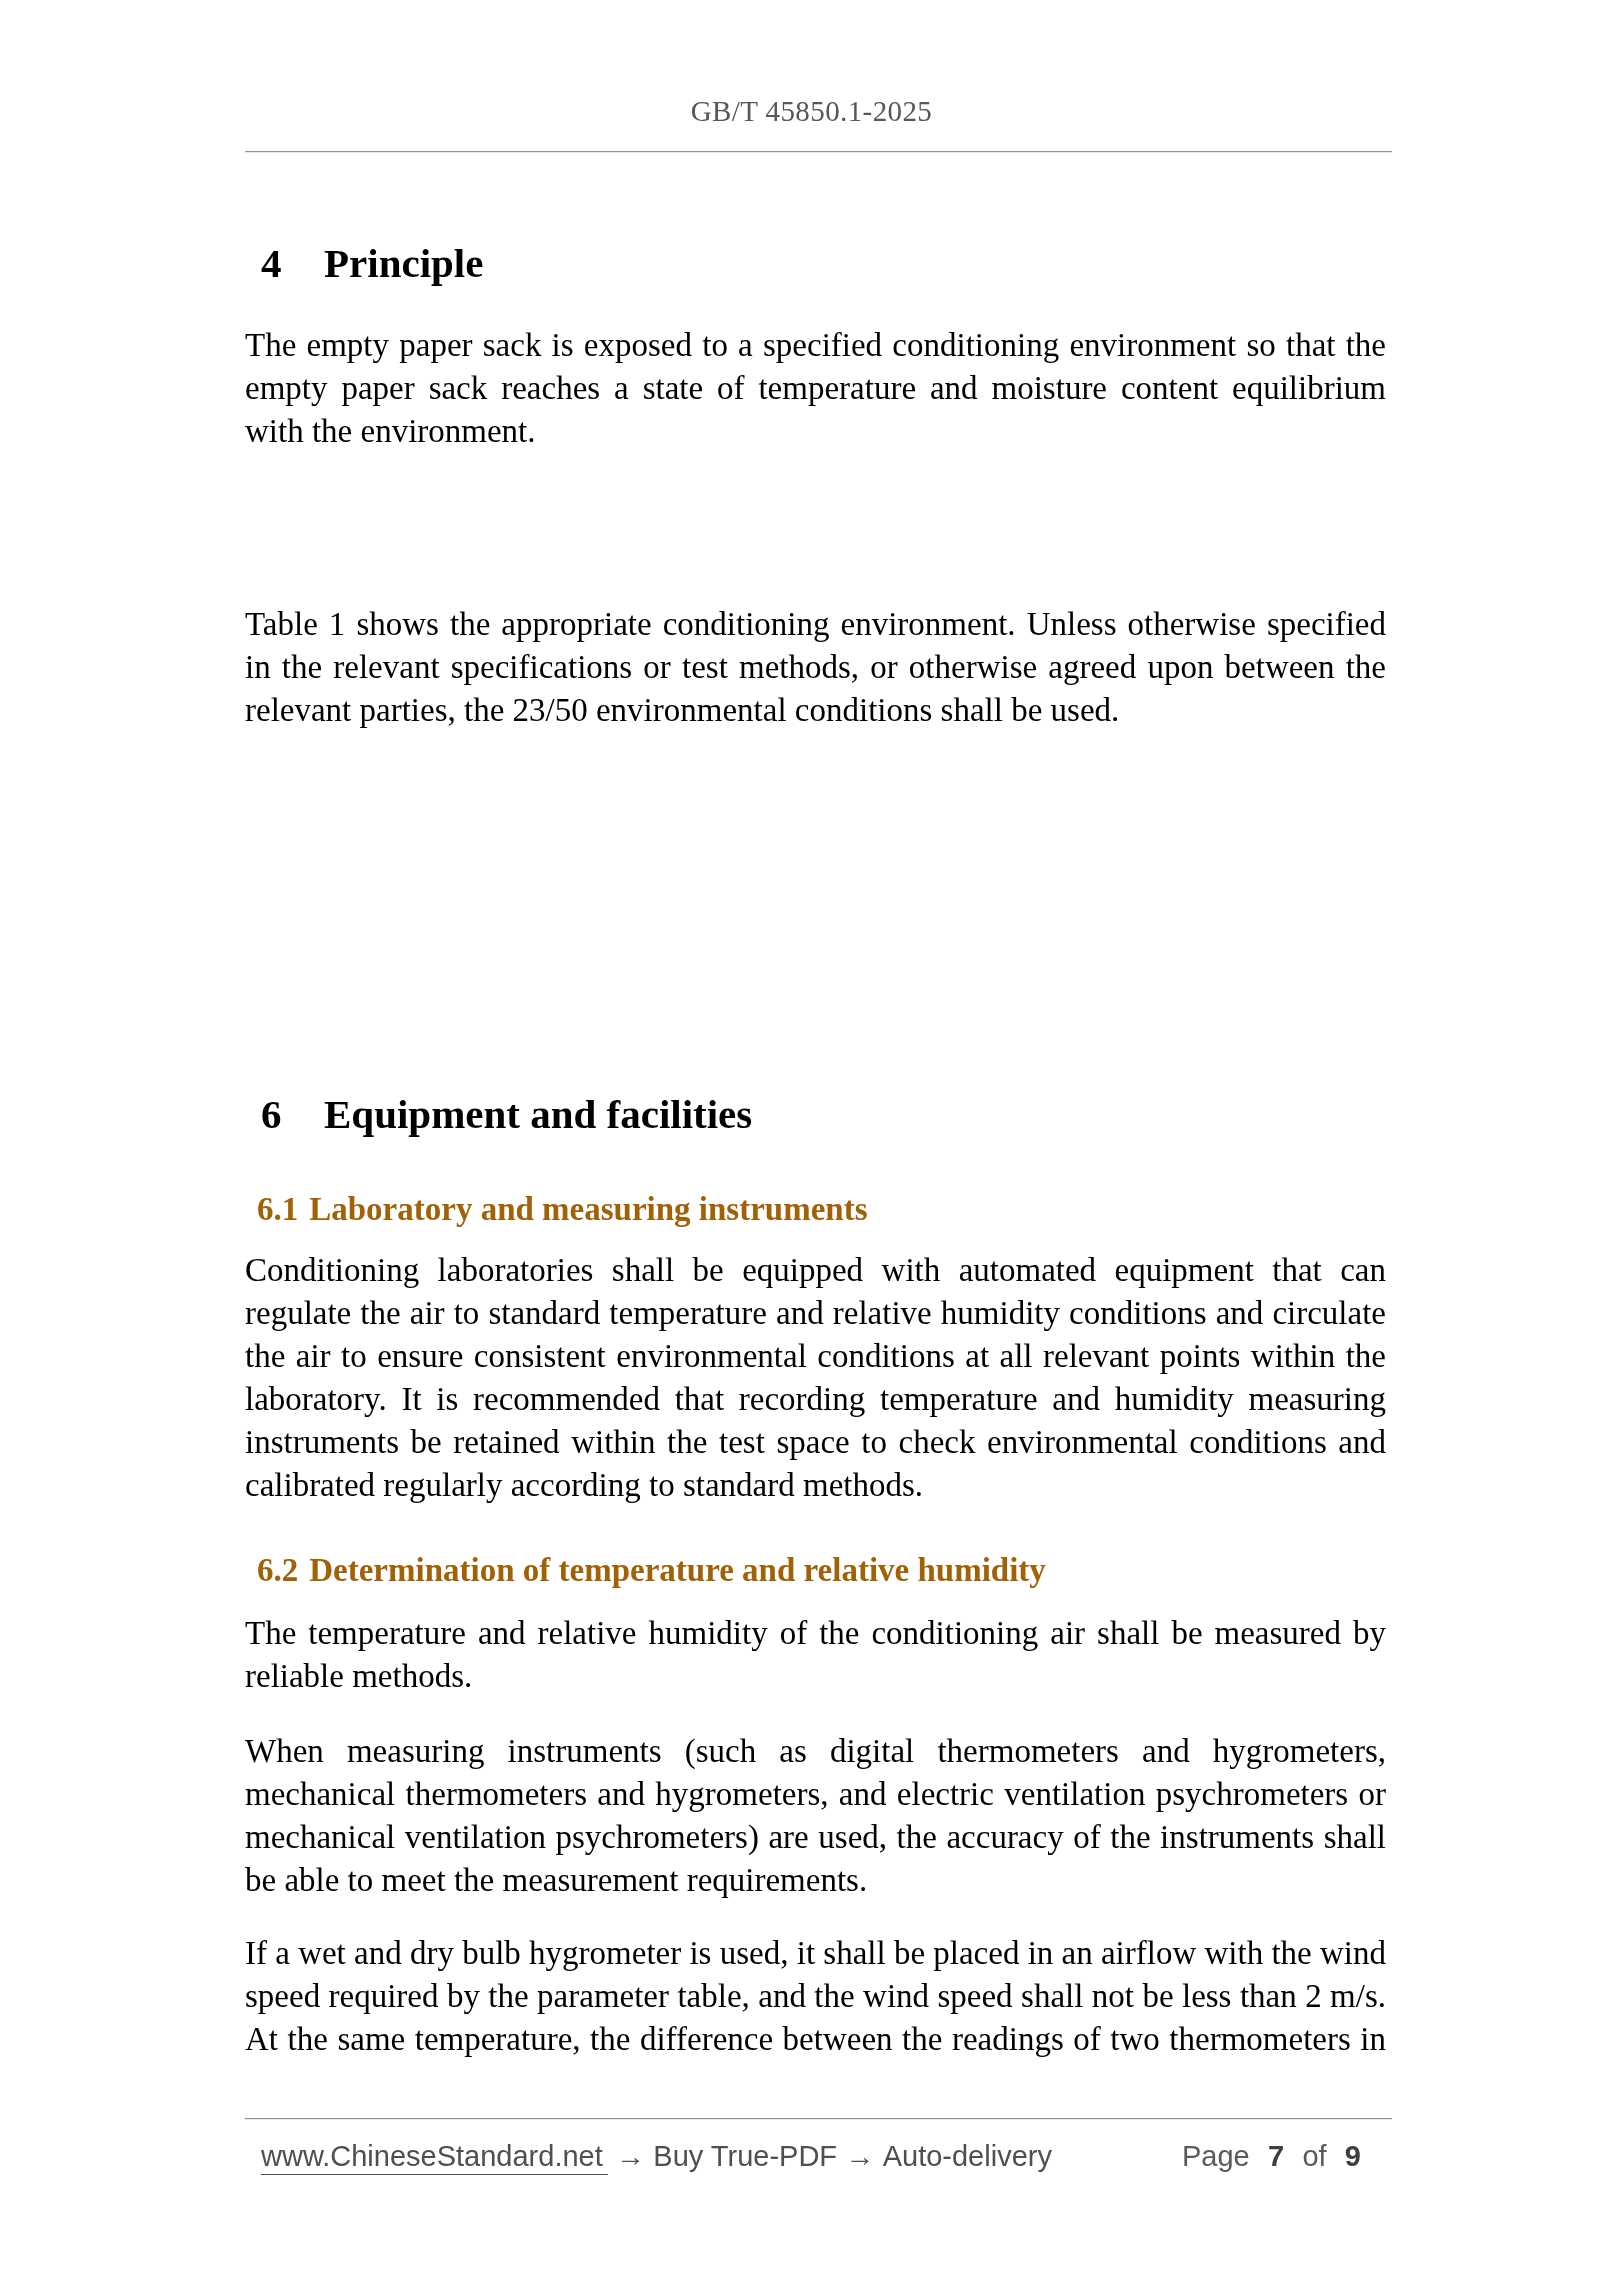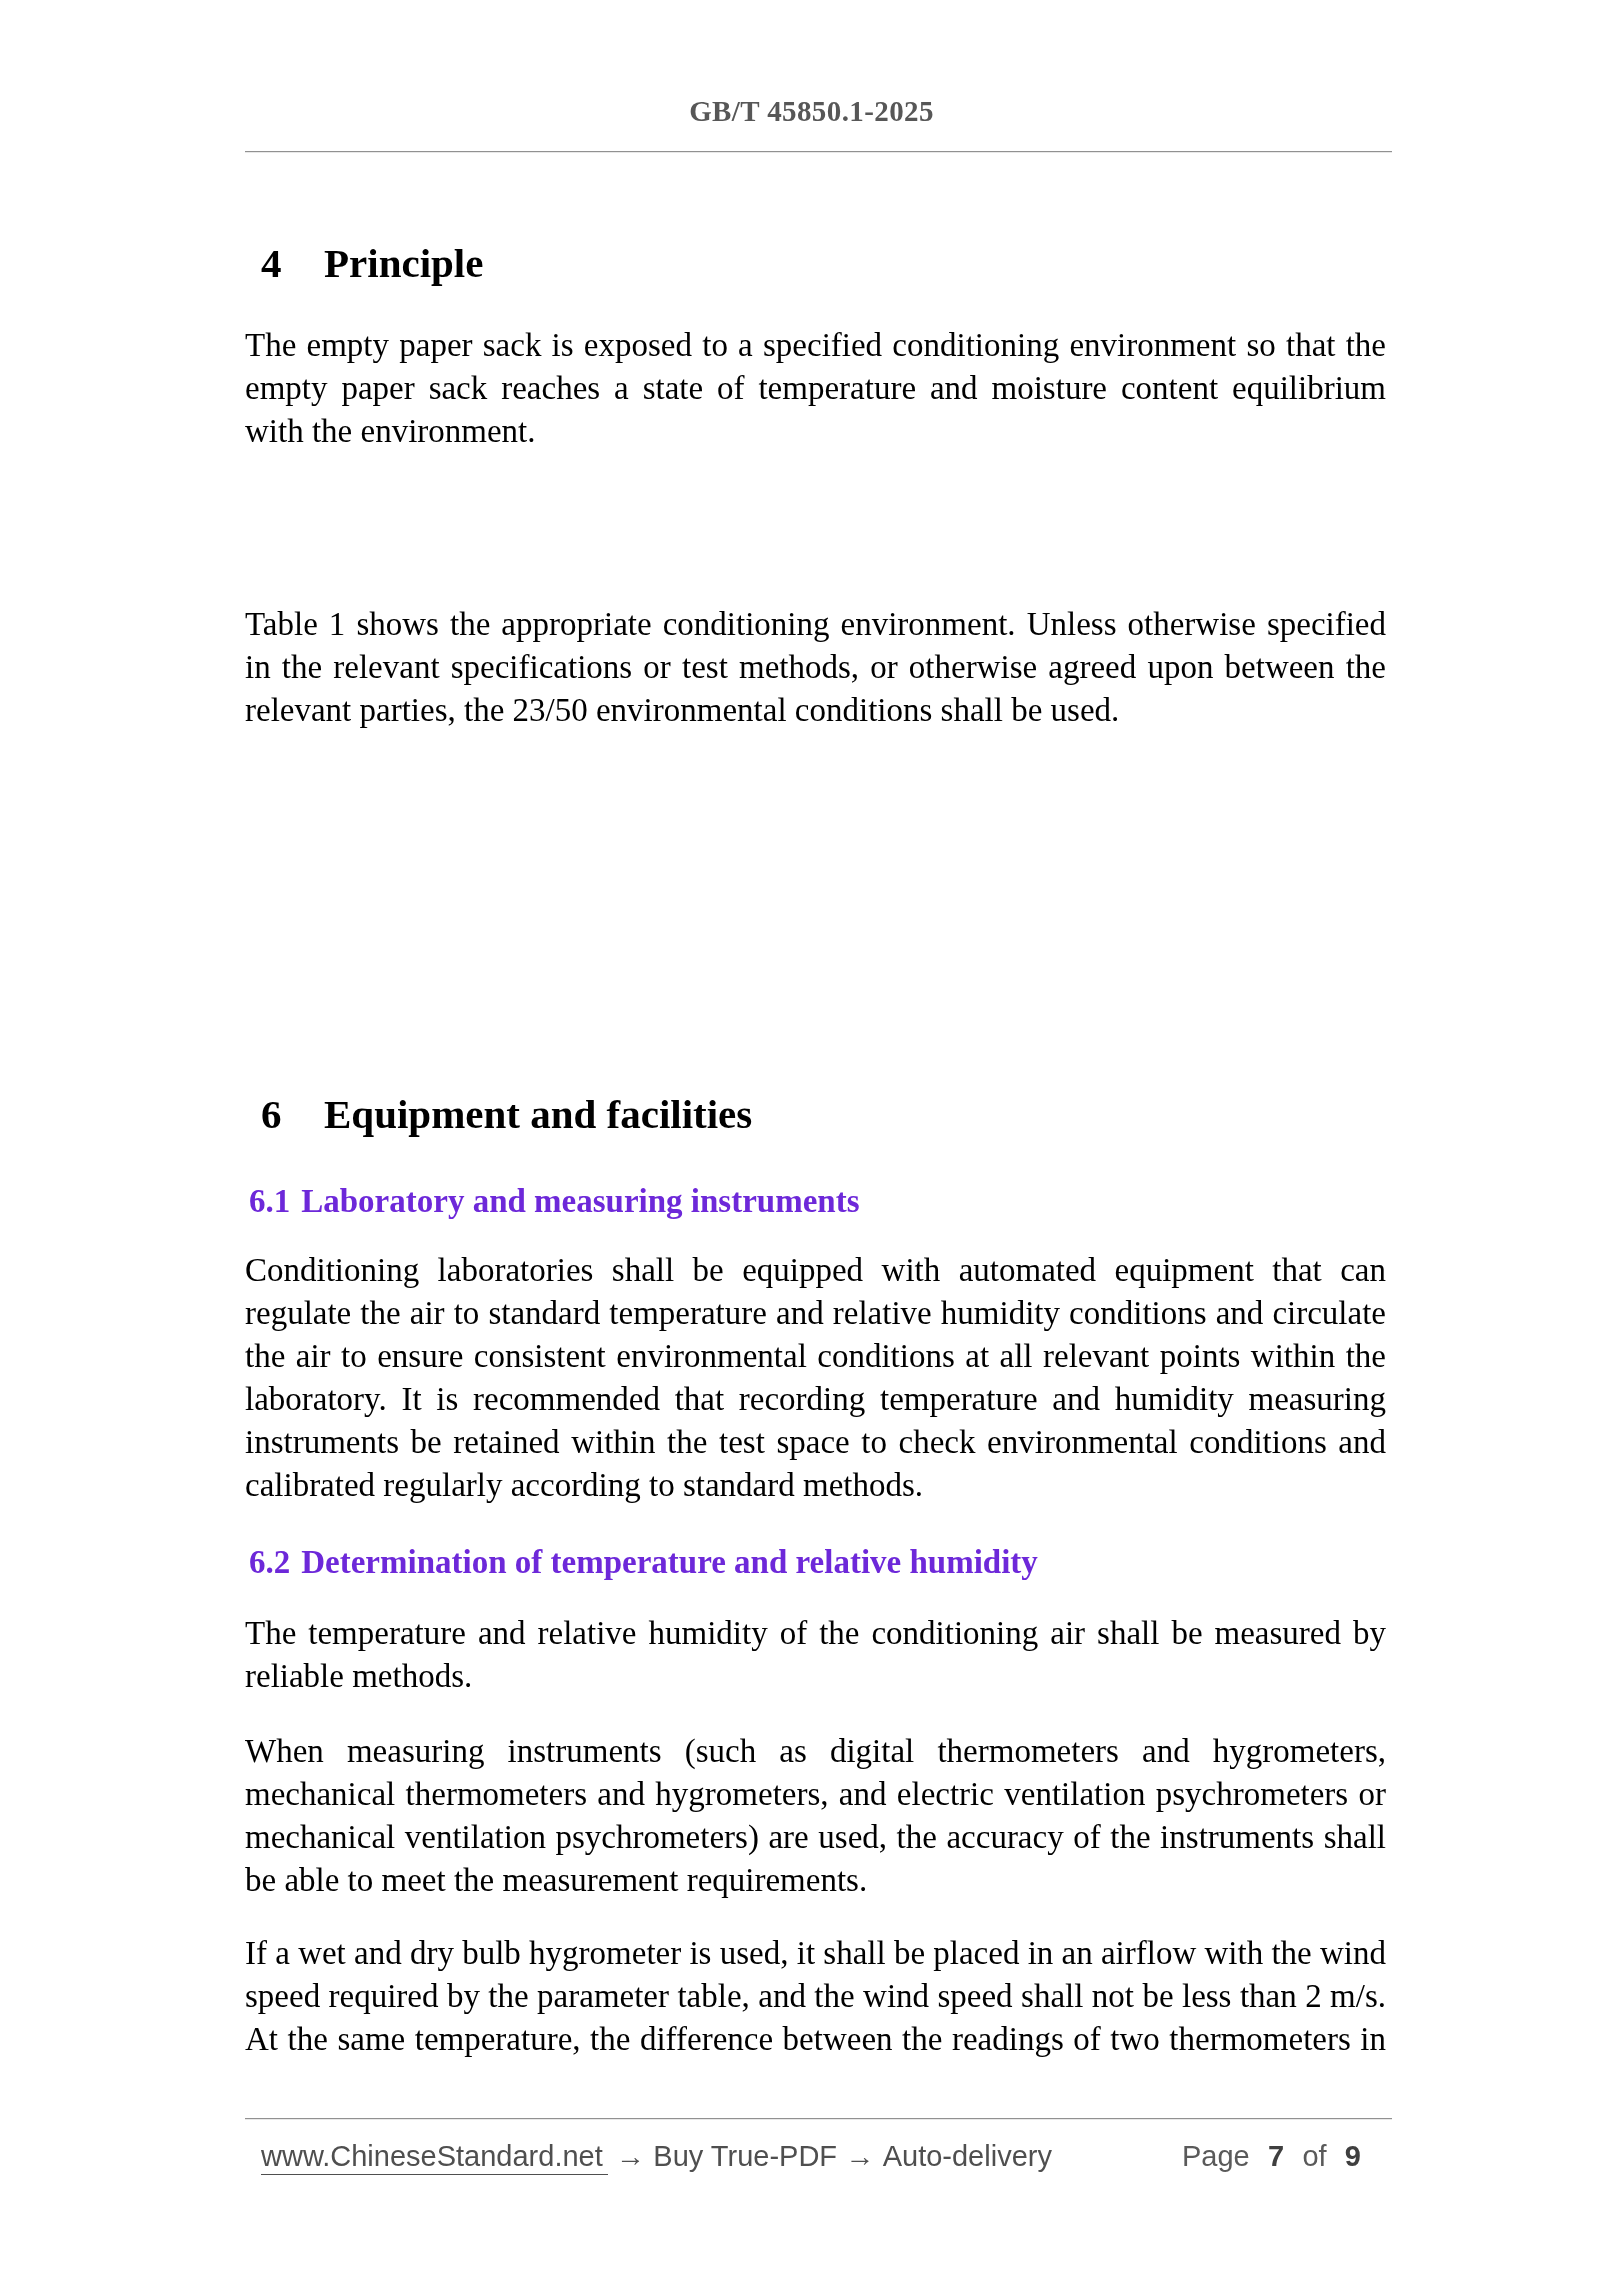--- a/index.html
+++ b/index.html
@@ -15,21 +15,20 @@
   .doc-header {
     position: absolute;
     top: 95px;
     left: 0;
     width: 100%;
     text-align: center;
     font-size: 29px;
     line-height: 33px;
     color: #575757;
     letter-spacing: 0.4px;
-    font-weight: bold;
   }
   .rule {
     position: absolute;
     left: 245px;
     width: 1147px;
     height: 0;
     border-top: 1.7px solid #919191;
     border-bottom: 0.8px solid #e8e8e8;
   }
   .rule-top { top: 151px; }
@@ -41,25 +40,25 @@
     font-size: 41px;
     line-height: 47px;
     font-weight: bold;
     color: #000000;
     white-space: nowrap;
   }
   .h1 .num { display: inline-block; min-width: 63px; }
   .h2 {
     position: absolute;
     left: 245px;
-    margin: 4px;
+    margin: 12px;
     font-size: 33px;
     line-height: 38px;
     font-weight: bold;
-    color: #6d28d9;
+    color: #a16207;
     white-space: nowrap;
   }
   .h2 .subnum { margin-right: 11px; }
   .para {
     position: absolute;
     left: 245px;
     width: 1141px;
     margin: 0;
     font-size: 33px;
     line-height: 43px;

